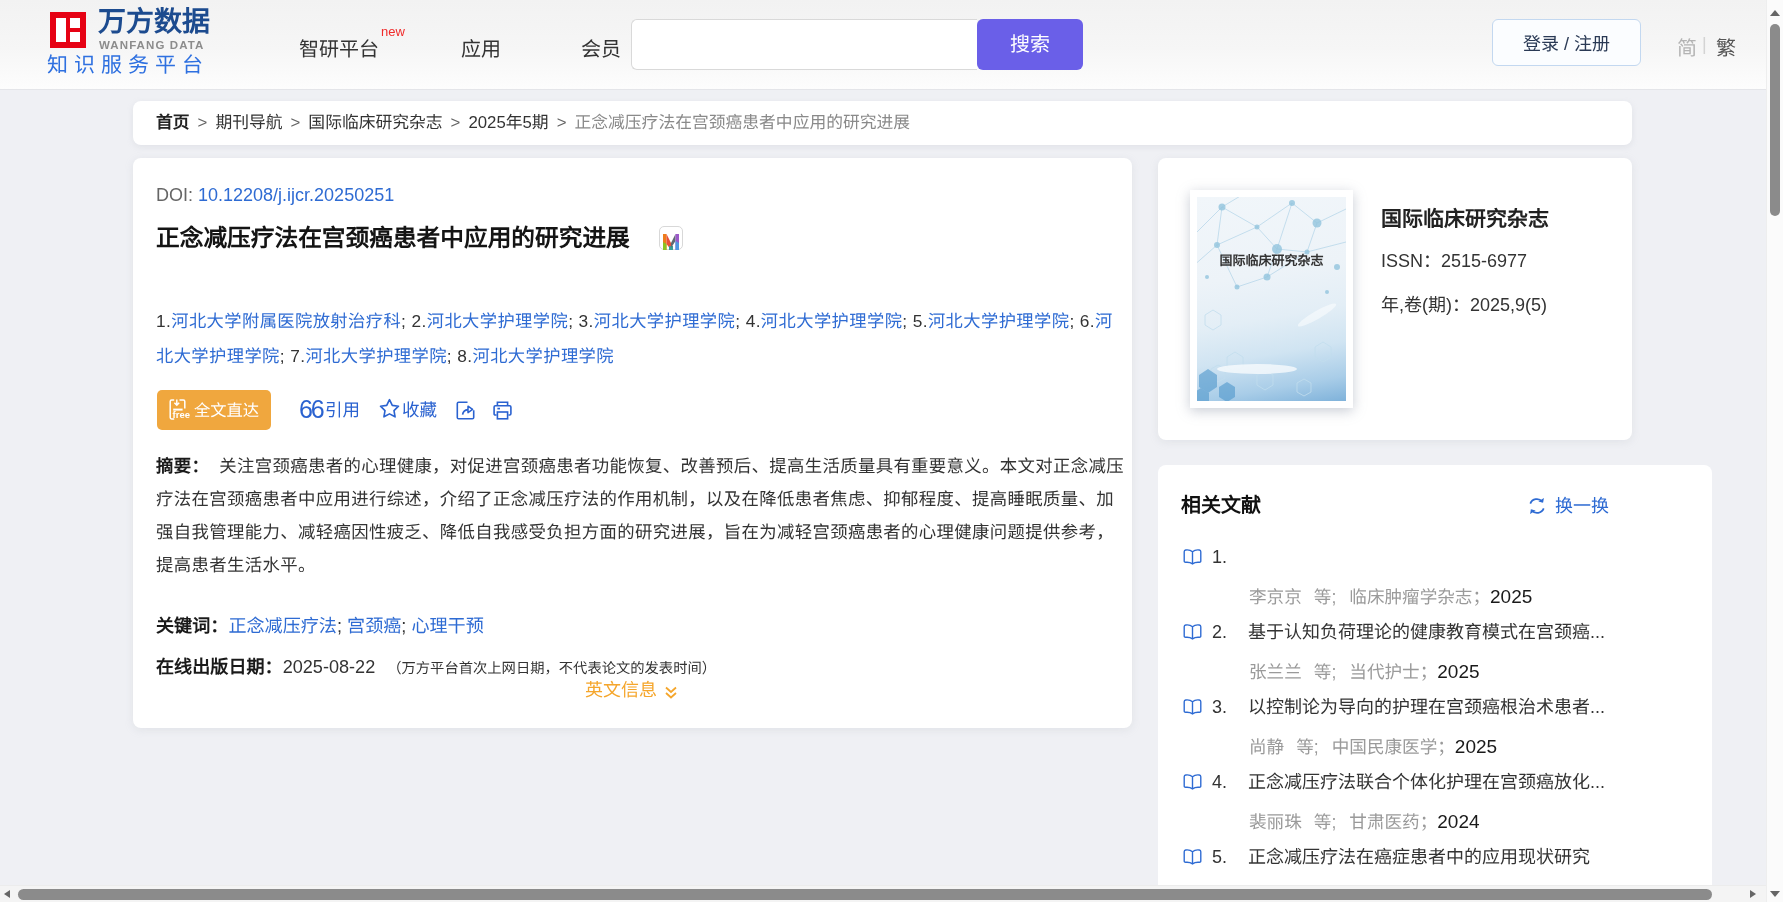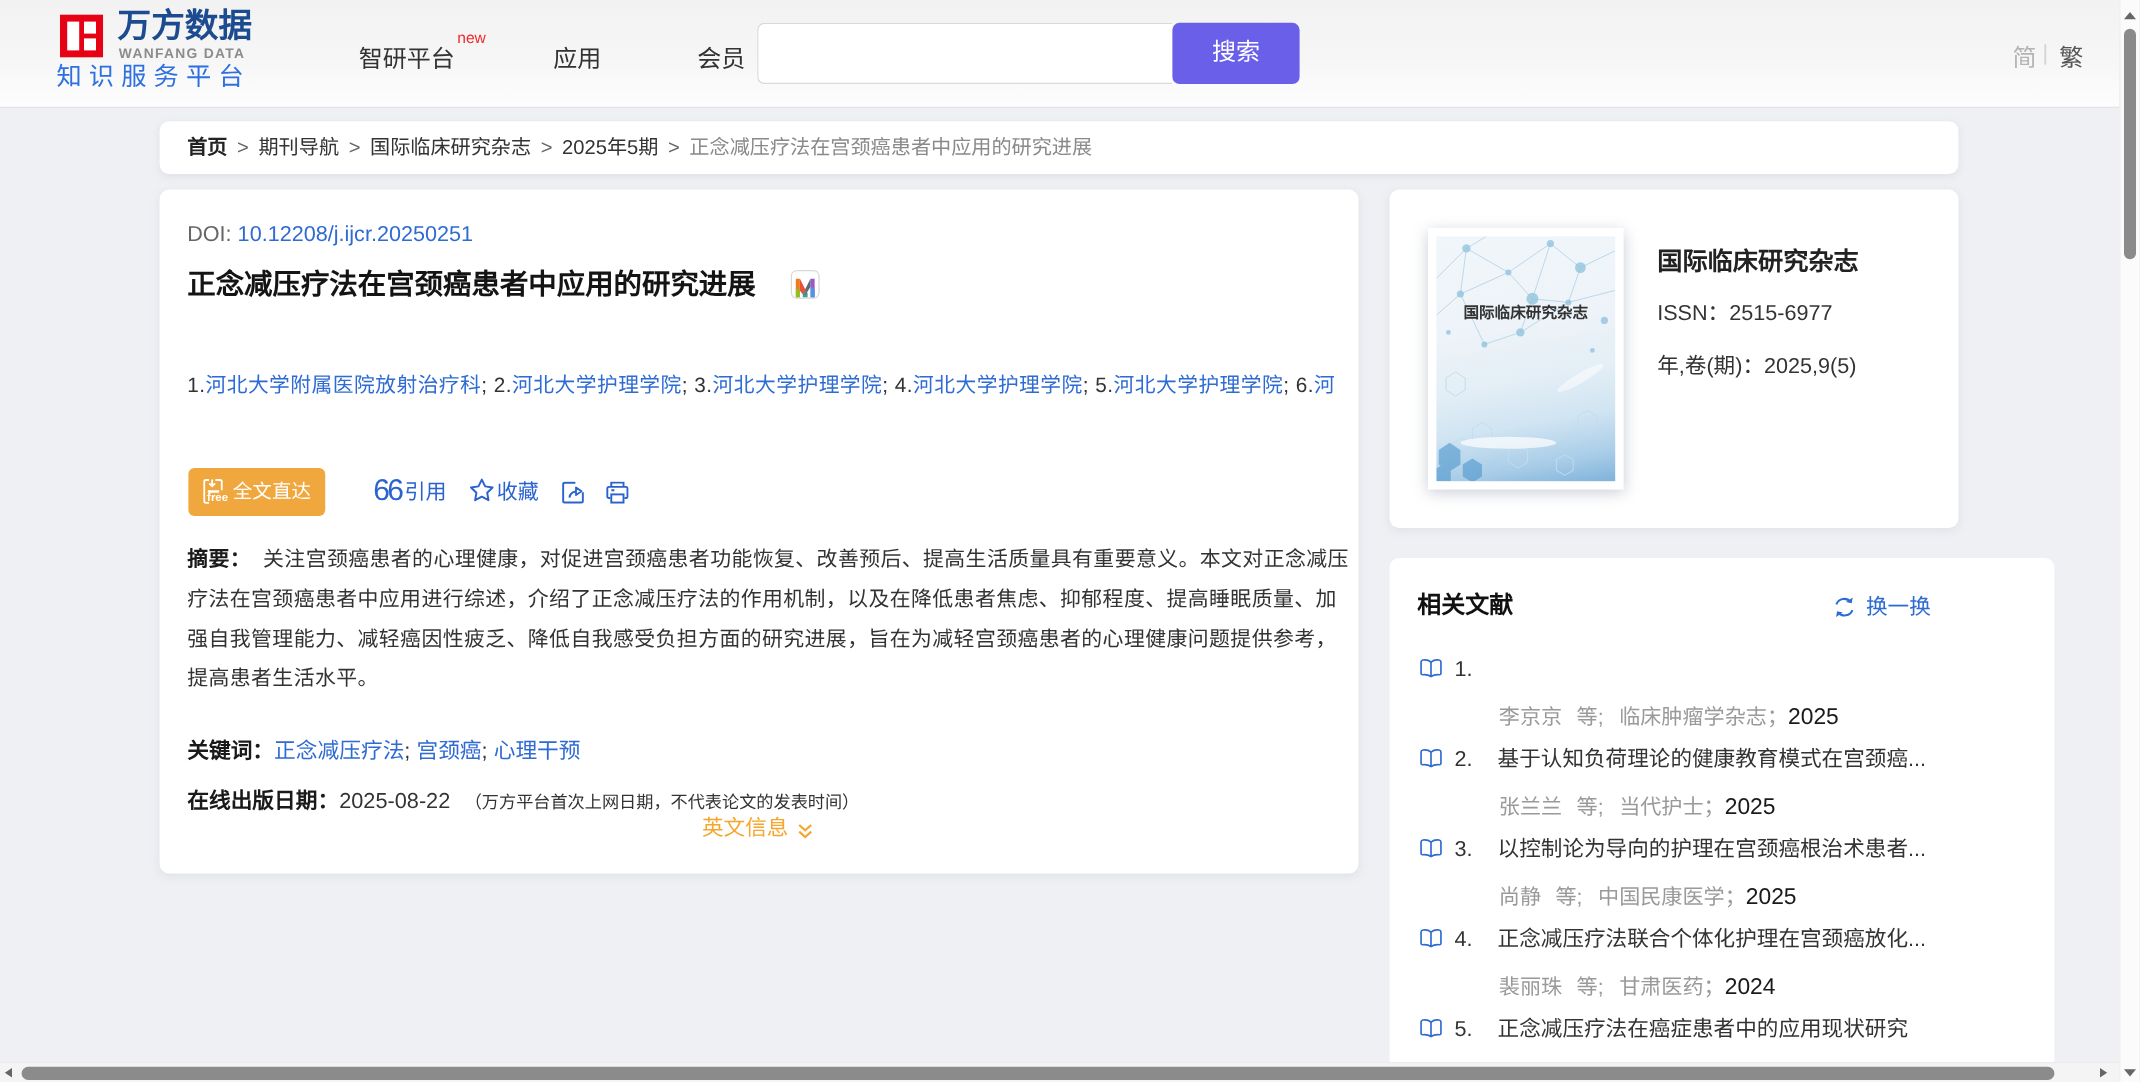--- a/index.html
+++ b/index.html
@@ -32,21 +32,21 @@
 
 .main-card { left:133px; top:158px; width:999px; height:570px; }
 .main-card > div { position:absolute; left:23px; }
 .doi { top:26px; font-size:18px; color:#666; line-height:22px;text-align:center; }
 .doi a { color:#2e6bd3; }
 .title-row { top:65px; font-size:23.7px; font-weight:bold; color:#141414; line-height:30px; }
 .m-badge { display:inline-block; vertical-align:middle; margin-left:29px; width:24px; height:24px; border:1px solid #d8d8d8; border-radius:5px; background:#fff; position:relative; top:-2px; text-align:center; }
 .authors { top:113px; left:29px !important; font-size:17.5px; line-height:24px; }
 .authors a { color:#2e6bd3; margin-right:29.2px; }
 .btn-row { top:232px; width:952px; height:40px; }
-.btn-row > * { position:absolute;padding-left:12px; }
+.btn-row > * { position:absolute; }
 .free-btn { left:1px; top:0; width:114px; height:40px; background:#f0a73e; border-radius:5px; color:#fff; font-size:18px; line-height:40px; }
 .free-btn svg { position:absolute; left:12px; top:9px; }
 .free-btn span { position:absolute; left:37px; top:0; font-size:16.3px; }
 .act { top:0; height:40px; line-height:40px; color:#2a62d0; font-size:17.5px; }
 .act svg { vertical-align:-4px; }
 .quote66 { left:143px; top:-1px; font-size:25px; font-weight:normal; letter-spacing:-2.2px; color:#2a62d0; position:absolute; height:40px; line-height:40px; }
 .abs-l { font-size:17.4px; letter-spacing:0.35px; line-height:33px; color:#333; white-space:nowrap; }
 .abs-l b { color:#1a1a1a; }
 .aff-l { font-size:17.3px; letter-spacing:0.4px; line-height:35px; color:#333; white-space:nowrap; }
 .aff-l a { color:#2e6bd3; }
@@ -96,39 +96,41 @@
     </svg>
     <div class="wf-cn">万方数据</div>
     <div class="wf-en">WANFANG DATA</div>
     <div class="wf-sub">知识服务平台</div>
     <div class="nav-item" style="left:299px;">智研平台</div>
     <div class="nav-new">new</div>
     <div class="nav-item" style="left:461px;">应用</div>
     <div class="nav-item" style="left:581px;">会员</div>
     <div class="search-input"></div>
     <div class="search-btn">搜索</div>
+    <div class="login-btn">登录 / 注册</div>
     <div class="lang" style="left:1677px; color:#b3b3b3;">简</div>
     <div class="lang" style="left:1702px; color:#d4d4d4; font-size:18px; top:34px;">|</div>
     <div class="lang" style="left:1716px; color:#555;">繁</div>
   </div>
 
   <div class="crumb"><b>首页</b><span class="sep">&gt;</span>期刊导航<span class="sep">&gt;</span>国际临床研究杂志<span class="sep">&gt;</span>2025年5期<span class="sep">&gt;</span><span class="cur">正念减压疗法在宫颈癌患者中应用的研究进展</span></div>
 
   <div class="card main-card">
     <div class="doi">DOI: <a href="#">10.12208/j.ijcr.20250251</a></div>
     <div class="title-row">正念减压疗法在宫颈癌患者中应用的研究进展<span class="m-badge"><svg width="16" height="16" viewBox="0 0 16 16" style="margin-top:3px;">
       <polygon points="0,16 0,0 3.5,0 3.5,16" fill="#ee7c1b"></polygon>
       <polygon points="0,16 0,8 3.5,10 3.5,16" fill="#8bc321"></polygon>
       <polygon points="3.5,0 8,9 8,16 3.5,10" fill="#e8503a"></polygon>
       <polygon points="6,16 6,12 10,12 10,16" fill="#3a9e97"></polygon>
       <polygon points="12.5,0 8,9 8,14 12.5,7" fill="#5f6a72"></polygon>
       <polygon points="12.5,0 16,0 16,16 12.5,16" fill="#9b59c8"></polygon>
       <polygon points="12.5,7 16,9 16,16 12.5,16" fill="#4f96e0"></polygon>
     </svg></span></div>
     <div class="aff-l" style="top:146px;">1.<a href="#">河北大学附属医院放射治疗科</a>; 2.<a href="#">河北大学护理学院</a>; 3.<a href="#">河北大学护理学院</a>; 4.<a href="#">河北大学护理学院</a>; 5.<a href="#">河北大学护理学院</a>; 6.<a href="#">河</a></div>
+    <div class="aff-l" style="top:181px;"><a href="#">北大学护理学院</a>; 7.<a href="#">河北大学护理学院</a>; 8.<a href="#">河北大学护理学院</a></div>
     <div class="btn-row">
       <div class="free-btn">
         <svg width="21" height="22" viewBox="0 0 21 22" fill="none" stroke="#fff" stroke-width="1.5">
           <path d="M5.2 1 L2.6 1 Q1.2 1 1.2 2.4 L1.2 18.6 Q1.2 20 2.6 20 L5.2 20"></path>
           <path d="M10.5 1 L14.4 1 Q15.8 1 15.8 2.4 L15.8 9.5"></path>
           <path d="M7.8 0.6 L7.8 5.6 M5.4 3.8 L7.8 6.2 L10.2 3.8"></path>
           <path d="M4.2 10.6 L13.6 10.6" stroke-width="2"></path>
           <text x="3.6" y="18.6" font-size="9.5" font-weight="bold" fill="#fff" stroke="none" font-family="Liberation Sans">free</text>
         </svg>
         <span>全文直达</span>

